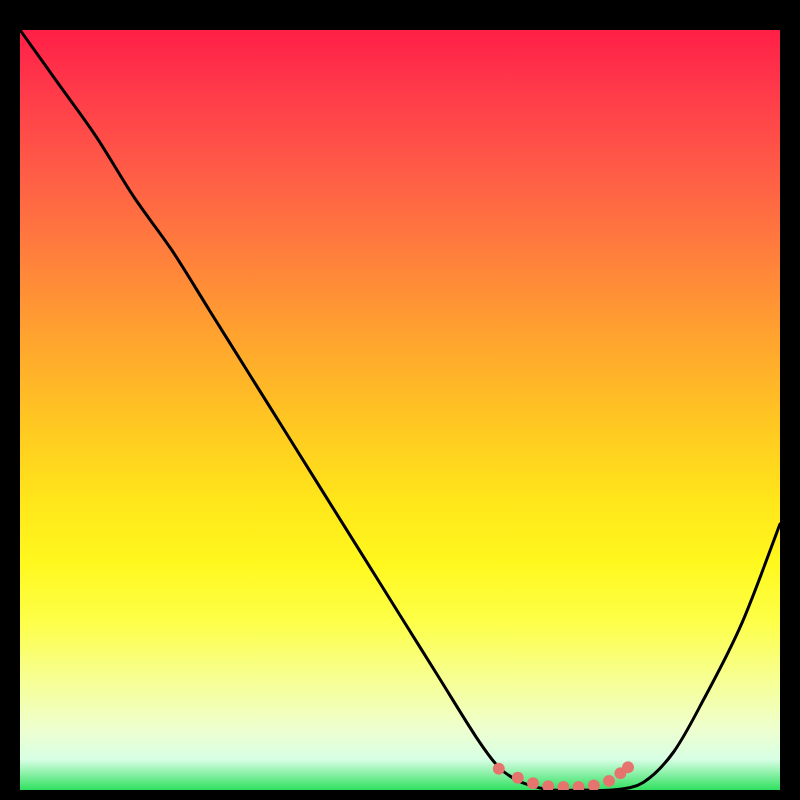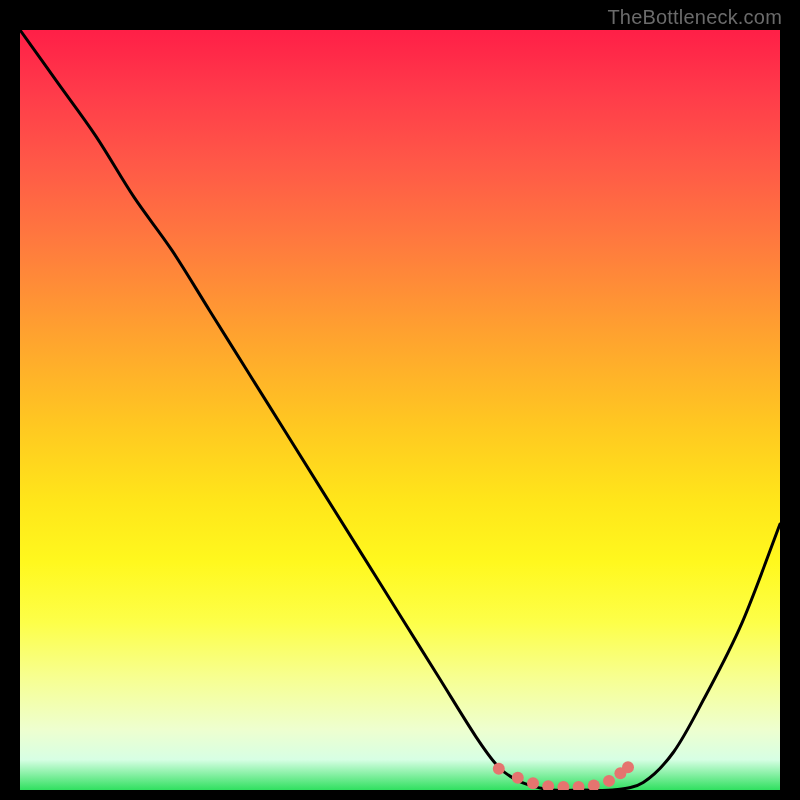--- a/index.html
+++ b/index.html
@@ -57,21 +57,20 @@
     letter-spacing: 0.2px;
   }
   svg.curve {
     position: absolute;
     inset: 0;
   }
 </style>
 </head>
 <body>
 <div class="frame">
-  <div class="watermark">TheBottleneck.com</div>
   <div class="plot">
     <div class="gradient"></div>
     <svg class="curve" viewBox="0 0 760 760" preserveAspectRatio="none">
       <path id="curve-path" fill="none" stroke="#000000" stroke-width="3" stroke-linecap="round" d="M 0 0 C 6.333333333333333 8.866666666666655 25.333333333333336 35.4666666666666 38 53.19999999999993 C 50.666666666666664 70.93333333333327 63.333333333333336 87.39999999999998 76 106.39999999999998 C 88.66666666666667 125.39999999999998 101.33333333333333 148.19999999999993 114 167.19999999999993 C 126.66666666666667 186.19999999999993 139.33333333333334 201.39999999999998 152 220.39999999999998 C 164.66666666666666 239.39999999999998 177.33333333333334 260.93333333333334 190 281.2 C 202.66666666666666 301.46666666666664 215.33333333333334 321.7333333333333 228 341.99999999999994 C 240.66666666666666 362.2666666666666 253.33333333333334 382.53333333333336 266 402.8 C 278.6666666666667 423.06666666666666 291.3333333333333 443.3333333333333 304 463.59999999999997 C 316.6666666666667 483.8666666666666 329.3333333333333 504.1333333333333 342 524.4 C 354.6666666666667 544.6666666666666 367.3333333333333 564.9333333333334 380 585.2 C 392.6666666666667 605.4666666666667 405.33333333333337 625.7333333333333 418.00000000000006 646 C 430.66666666666674 666.2666666666667 445.8666666666667 691.5999999999999 456 706.8 C 466.1333333333333 722 471.2 729.6 478.8 737.2 C 486.40000000000003 744.8000000000001 492.73333333333335 748.6 501.6 752.4 C 510.4666666666667 756.1999999999999 521.8666666666667 758.7333333333333 532 760 C 542.1333333333333 761.2666666666667 552.2666666666667 760 562.4 760 C 572.5333333333333 760 582.6666666666667 761.2666666666667 592.8000000000001 760 C 602.9333333333334 758.7333333333333 613.0666666666666 758.7333333333333 623.1999999999999 752.4 C 633.3333333333333 746.0666666666666 643.4666666666667 735.9333333333334 653.6 722 C 663.7333333333333 708.0666666666666 672.6 690.3333333333333 684 668.8 C 695.4 647.2666666666667 709.3333333333334 621.9333333333333 722 592.8 C 734.6666666666666 563.6666666666666 753.6666666666666 510.46666666666664 760 494"></path>
       <g id="markers">
           <circle cx="478.8" cy="738.72" r="6" fill="#e5746f"></circle>
           <circle cx="497.8" cy="747.84" r="6" fill="#e5746f"></circle>
           <circle cx="513" cy="753.16" r="6" fill="#e5746f"></circle>
           <circle cx="528.1999999999999" cy="756.2" r="6" fill="#e5746f"></circle>
           <circle cx="543.4" cy="756.96" r="6" fill="#e5746f"></circle>

